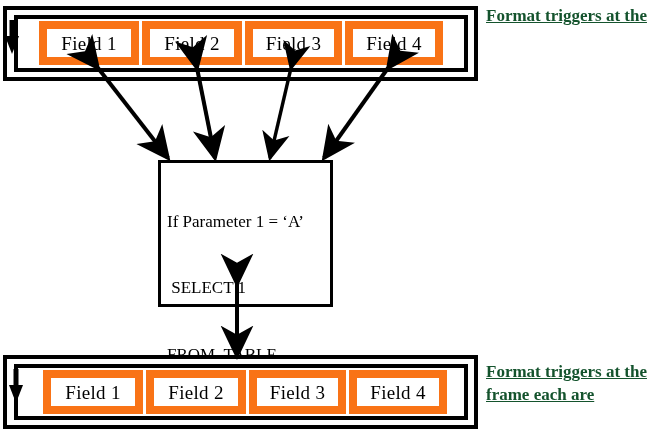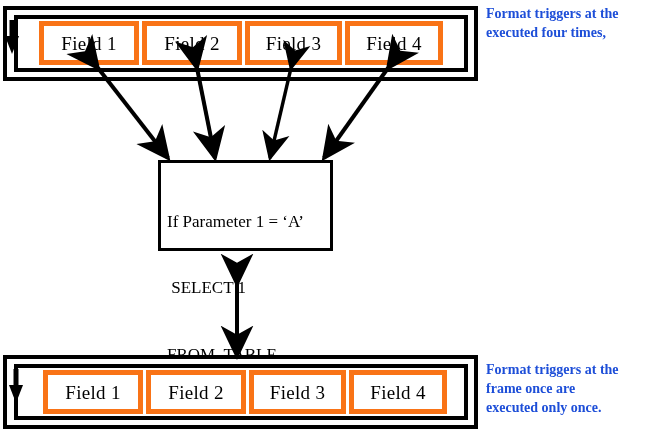--- a/index.html
+++ b/index.html
@@ -24,21 +24,21 @@
     box-sizing: border-box;
   }
   .bar-inner {
     position: absolute;
     border: 4px solid #000;
     background: #fff;
     box-sizing: border-box;
   }
   .field-box {
     position: absolute;
-    border: 5px solid #f97316;
+    border: 8px solid #f97316;
     background: #fff;
     box-sizing: border-box;
     display: flex;
     align-items: center;
     justify-content: center;
     font-size: 19px;
     line-height: 1;
     color: #000;
     letter-spacing: 0.3px;
   }
@@ -55,23 +55,24 @@
     color: #000;
     white-space: pre;
   }
   .cond-box .line { display: block; }
 
   
   .caption {
     position: absolute;
     font-family: "Liberation Serif", "DejaVu Serif", serif;
     font-weight: bold;
-    font-size: 14px;
+    font-size: 17px;
     line-height: 1.36;
-    color: #1d4ed8;
+    color: #14532d;
+    text-decoration: underline;
   }
   .caption .line { display: block; white-space: pre; }
 
   
   #arrows {
     position: absolute;
     left: 0; top: 0;
     width: 664px;
     height: 432px;
     pointer-events: none;
@@ -91,21 +92,21 @@
   <div class="field-box" style="left:142px; top:21px; width:100px; height:44px;">
     <span>Field 2</span>
   </div>
   <div class="field-box" style="left:245px; top:21px; width:97px; height:44px;">
     <span>Field 3</span>
   </div>
   <div class="field-box" style="left:345px; top:21px; width:98px; height:44px;">
     <span>Field 4</span>
   </div>
 
-  <div class="cond-box" style="left:158px; top:160px; width:175px; height:91px;">
+  <div class="cond-box" style="left:158px; top:160px; width:175px; height:147px;">
     <span class="line">If Parameter 1 = ‘A’</span>
     <span class="line"> SELECT 1</span>
     <span class="line">FROM  TABLE</span>
     
   </div>
 
   <div class="bar-outer" style="left:3px; top:355px; width:475px; height:74px;"></div>
   <div class="bar-inner" style="left:14px; top:364px; width:454px; height:56px;"></div>
 
   <div class="field-box" style="left:43px; top:370px; width:100px; height:44px;">
@@ -116,27 +117,25 @@
   </div>
   <div class="field-box" style="left:249px; top:370px; width:97px; height:44px;">
     <span>Field 3</span>
   </div>
   <div class="field-box" style="left:349px; top:370px; width:98px; height:44px;">
     <span>Field 4</span>
   </div>
 
   <div class="caption" style="left:486px; top:4px; width:175px;">
     <span class="line">Format triggers at the</span>
-    <span class="line">executed four times,</span>
   </div>
 
   <div class="caption" style="left:486px; top:360px; width:175px;">
     <span class="line">Format triggers at the</span>
-    <span class="line">frame once are</span>
-    <span class="line">executed only once.</span>
+    <span class="line">frame each are</span>
   </div>
 
   <svg id="arrows" viewBox="0 0 664 432">
     <defs>
       <marker id="ah" markerWidth="9" markerHeight="9" refX="7.6" refY="4.5" orient="auto" markerUnits="strokeWidth">
         <path d="M0,0.4 L8.6,4.5 L0,8.6 L2.3,4.5 Z" fill="#000"></path>
       </marker>
       <marker id="ah-start" markerWidth="9" markerHeight="9" refX="7.6" refY="4.5" orient="auto" markerUnits="strokeWidth">
         <path d="M0,0.4 L8.6,4.5 L0,8.6 L2.3,4.5 Z" fill="#000"></path>
       </marker>

